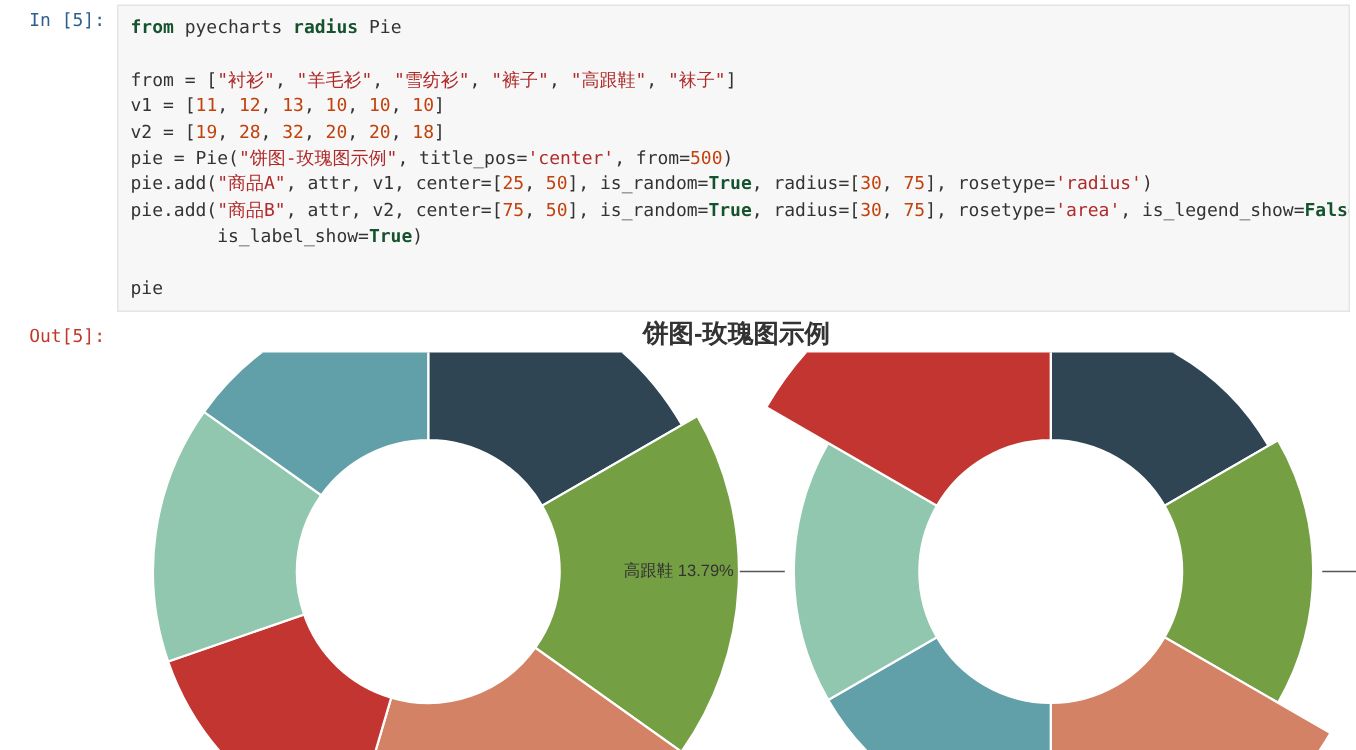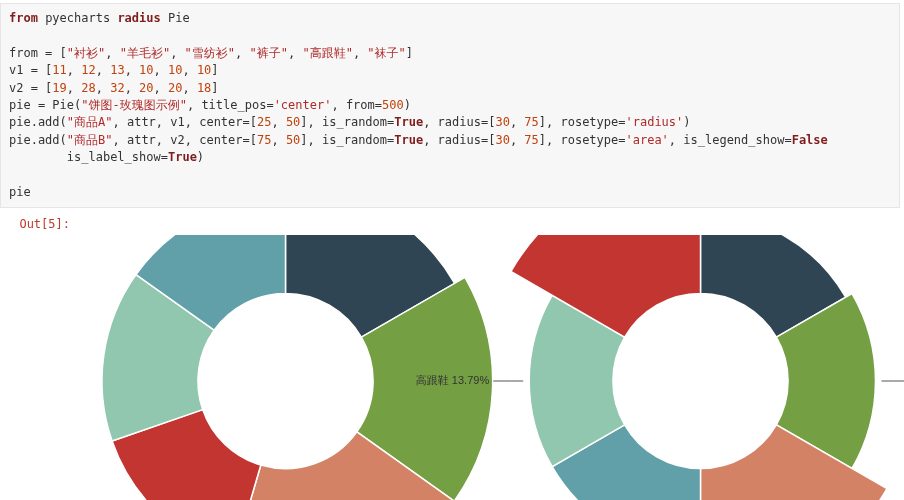--- a/index.html
+++ b/index.html
@@ -27,21 +27,21 @@
     background: #f7f7f7;
     border: 1px solid #e5e5e5;
     padding: 6px 8px;
     margin: 3px 4px 3px 0;
     font-family: Menlo, Monaco, Consolas, monospace;
     font-size: 12px;
     line-height: 1.45;
     white-space: pre;
     overflow: hidden;
   }
-  .tok-keyword { color: #7f1d1d; font-weight: bold; }
+  .tok-keyword { color: #14532d; font-weight: bold; }
   .tok-str { color: #b02a2a; }
   .tok-num { color: #c2410c; }
 
   .output-area {
     flex: 1 1 auto;
     position: relative;
     height: 316px;
   }
   .chart-title {
     position: absolute;
@@ -55,36 +55,38 @@
   .lbl {
     font-size: 11px;
     fill: #333;
     dominant-baseline: middle;
   }
 </style>
 </head>
 <body>
 
 <div class="nb-cell">
+  <div class="prompt in">In [5]:</div>
   <div class="code-area"><span class="tok-keyword">from</span><span> pyecharts </span><span class="tok-keyword">radius</span><span> Pie</span>
 
 <span>from = [</span><span class="tok-str">"衬衫"</span><span>, </span><span class="tok-str">"羊毛衫"</span><span>, </span><span class="tok-str">"雪纺衫"</span><span>, </span><span class="tok-str">"裤子"</span><span>, </span><span class="tok-str">"高跟鞋"</span><span>, </span><span class="tok-str">"袜子"</span><span>]</span>
 <span>v1 = [</span><span class="tok-num">11</span><span>, </span><span class="tok-num">12</span><span>, </span><span class="tok-num">13</span><span>, </span><span class="tok-num">10</span><span>, </span><span class="tok-num">10</span><span>, </span><span class="tok-num">10</span><span>]</span>
 <span>v2 = [</span><span class="tok-num">19</span><span>, </span><span class="tok-num">28</span><span>, </span><span class="tok-num">32</span><span>, </span><span class="tok-num">20</span><span>, </span><span class="tok-num">20</span><span>, </span><span class="tok-num">18</span><span>]</span>
 <span>pie = Pie(</span><span class="tok-str">"饼图-玫瑰图示例"</span><span>, title_pos=</span><span class="tok-str">'center'</span><span>, from=</span><span class="tok-num">500</span><span>)</span>
 <span>pie.add(</span><span class="tok-str">"商品A"</span><span>, attr, v1, center=[</span><span class="tok-num">25</span><span>, </span><span class="tok-num">50</span><span>], is_random=</span><span class="tok-keyword">True</span><span>, radius=[</span><span class="tok-num">30</span><span>, </span><span class="tok-num">75</span><span>], rosetype=</span><span class="tok-str">'radius'</span><span>)</span>
 <span>pie.add(</span><span class="tok-str">"商品B"</span><span>, attr, v2, center=[</span><span class="tok-num">75</span><span>, </span><span class="tok-num">50</span><span>], is_random=</span><span class="tok-keyword">True</span><span>, radius=[</span><span class="tok-num">30</span><span>, </span><span class="tok-num">75</span><span>], rosetype=</span><span class="tok-str">'area'</span><span>, is_legend_show=</span><span class="tok-keyword">False</span>
 <span>        is_label_show=</span><span class="tok-keyword">True</span><span>)</span>
 
 <span>pie</span></div>
 </div>
 
 <div class="nb-cell">
   <div class="prompt out">Out[5]:</div>
   <div class="output-area">
+    <div class="chart-title">饼图-玫瑰图示例</div>
     <svg class="chart" id="chart-svg" width="830" height="292">
         <g>
           <path d="M 207.5 -49.3472904541909 A 195.3472904541909 195.3472904541909 0 0 1 376.6757160937867 48.32635477290455 L 283.3638253715168 102.2 A 87.6 87.6 0 0 0 207.5 58.400000000000006 Z" fill="#2f4554" stroke="#fff" stroke-width="1.5"></path>
           <path d="M 386.91712769070955 42.41347303053939 A 207.1730539389212 207.1730539389212 0 0 1 376.2581876514723 266.1721614142378 L 278.8568533996094 196.81298527843694 A 87.6 87.6 0 0 0 283.3638253715168 102.2 Z" fill="#749f43" stroke="#fff" stroke-width="1.5"></path>
           <path d="M 385.8911702007686 273.0317772345104 A 218.99881742365156 218.99881742365156 0 0 1 145.80090322198527 356.1278265478778 L 182.8202280206908 230.05158448862997 A 87.6 87.6 0 0 0 278.8568533996094 196.81298527843694 Z" fill="#d48265" stroke="#fff" stroke-width="1.5"></path>
           <path d="M 155.7960109714505 322.087615634201 A 183.52152696946064 183.52152696946064 0 0 1 34.072006762093594 206.0240120508048 L 124.71792828059505 174.65115358660614 A 87.6 87.6 0 0 0 182.8202280206908 230.05158448862997 Z" fill="#c23531" stroke="#fff" stroke-width="1.5"></path>
           <path d="M 34.072006762093594 206.0240120508048 A 183.52152696946064 183.52152696946064 0 0 1 58.00777744712022 39.54707022630738 L 136.1431466003906 95.18701472156306 A 87.6 87.6 0 0 0 124.71792828059505 174.65115358660614 Z" fill="#91c7ae" stroke="#fff" stroke-width="1.5"></path>
           <path d="M 58.00777744712022 39.54707022630738 A 183.52152696946064 183.52152696946064 0 0 1 207.49999999999997 -37.52152696946064 L 207.49999999999997 58.400000000000006 A 87.6 87.6 0 0 0 136.1431466003906 95.18701472156306 Z" fill="#61a0a8" stroke="#fff" stroke-width="1.5"></path>
         </g>
         <g>

